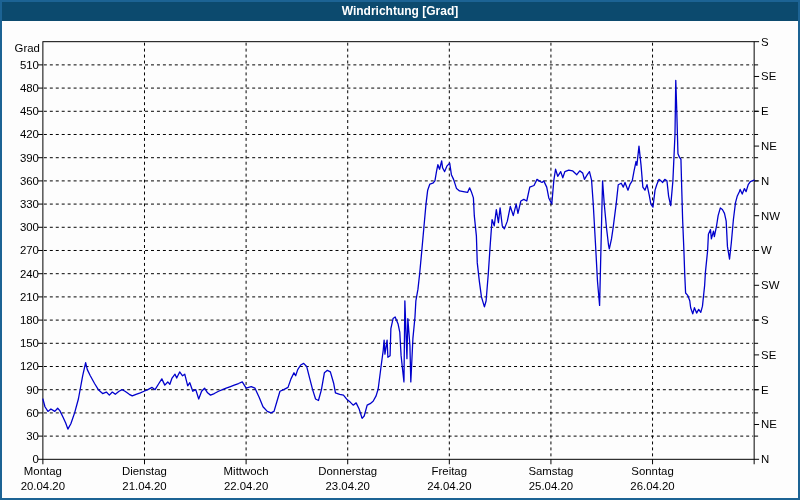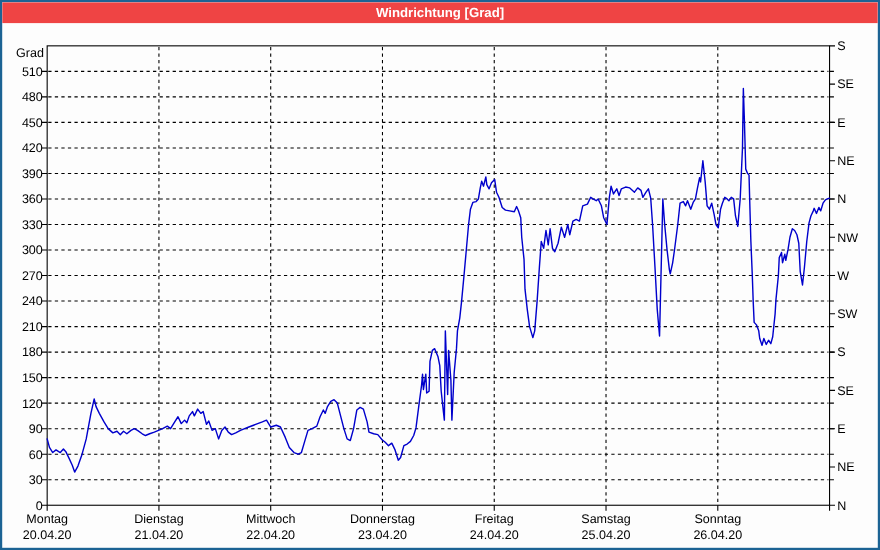--- a/index.html
+++ b/index.html
@@ -13,21 +13,21 @@
     background:#1c6394;color:#ffffff;text-align:center;
     font-weight:bold;font-size:12px;line-height:19px;
   }
   svg{position:absolute;top:0;left:0;}
   svg text{font-family:"Liberation Sans",sans-serif;font-size:11.5px;fill:#000;}
 </style>
 </head>
 <body>
 
 <div class="window" style="border-color: rgb(28, 99, 148); background: rgb(253, 253, 253);">
-  <div class="titlebar" style="background: #ef4444; color: rgb(255, 255, 255);">
+  <div class="titlebar" style="background: #0c4a6e; color: rgb(255, 255, 255);">
     <span>Windrichtung [Grad]</span>
   </div>
   <svg id="plot" viewBox="0 0 800 500" width="796" height="496">
       <g>
         <line x1="41" y1="437.6111111111111" x2="756" y2="437.6111111111111" stroke="#000000" stroke-width="1" stroke-dasharray="3,3"></line>
         <line x1="41" y1="414.22222222222223" x2="756" y2="414.22222222222223" stroke="#000000" stroke-width="1" stroke-dasharray="3,3"></line>
         <line x1="41" y1="390.83333333333337" x2="756" y2="390.83333333333337" stroke="#000000" stroke-width="1" stroke-dasharray="3,3"></line>
         <line x1="41" y1="367.44444444444446" x2="756" y2="367.44444444444446" stroke="#000000" stroke-width="1" stroke-dasharray="3,3"></line>
         <line x1="41" y1="344.05555555555554" x2="756" y2="344.05555555555554" stroke="#000000" stroke-width="1" stroke-dasharray="3,3"></line>
         <line x1="41" y1="320.6666666666667" x2="756" y2="320.6666666666667" stroke="#000000" stroke-width="1" stroke-dasharray="3,3"></line>

